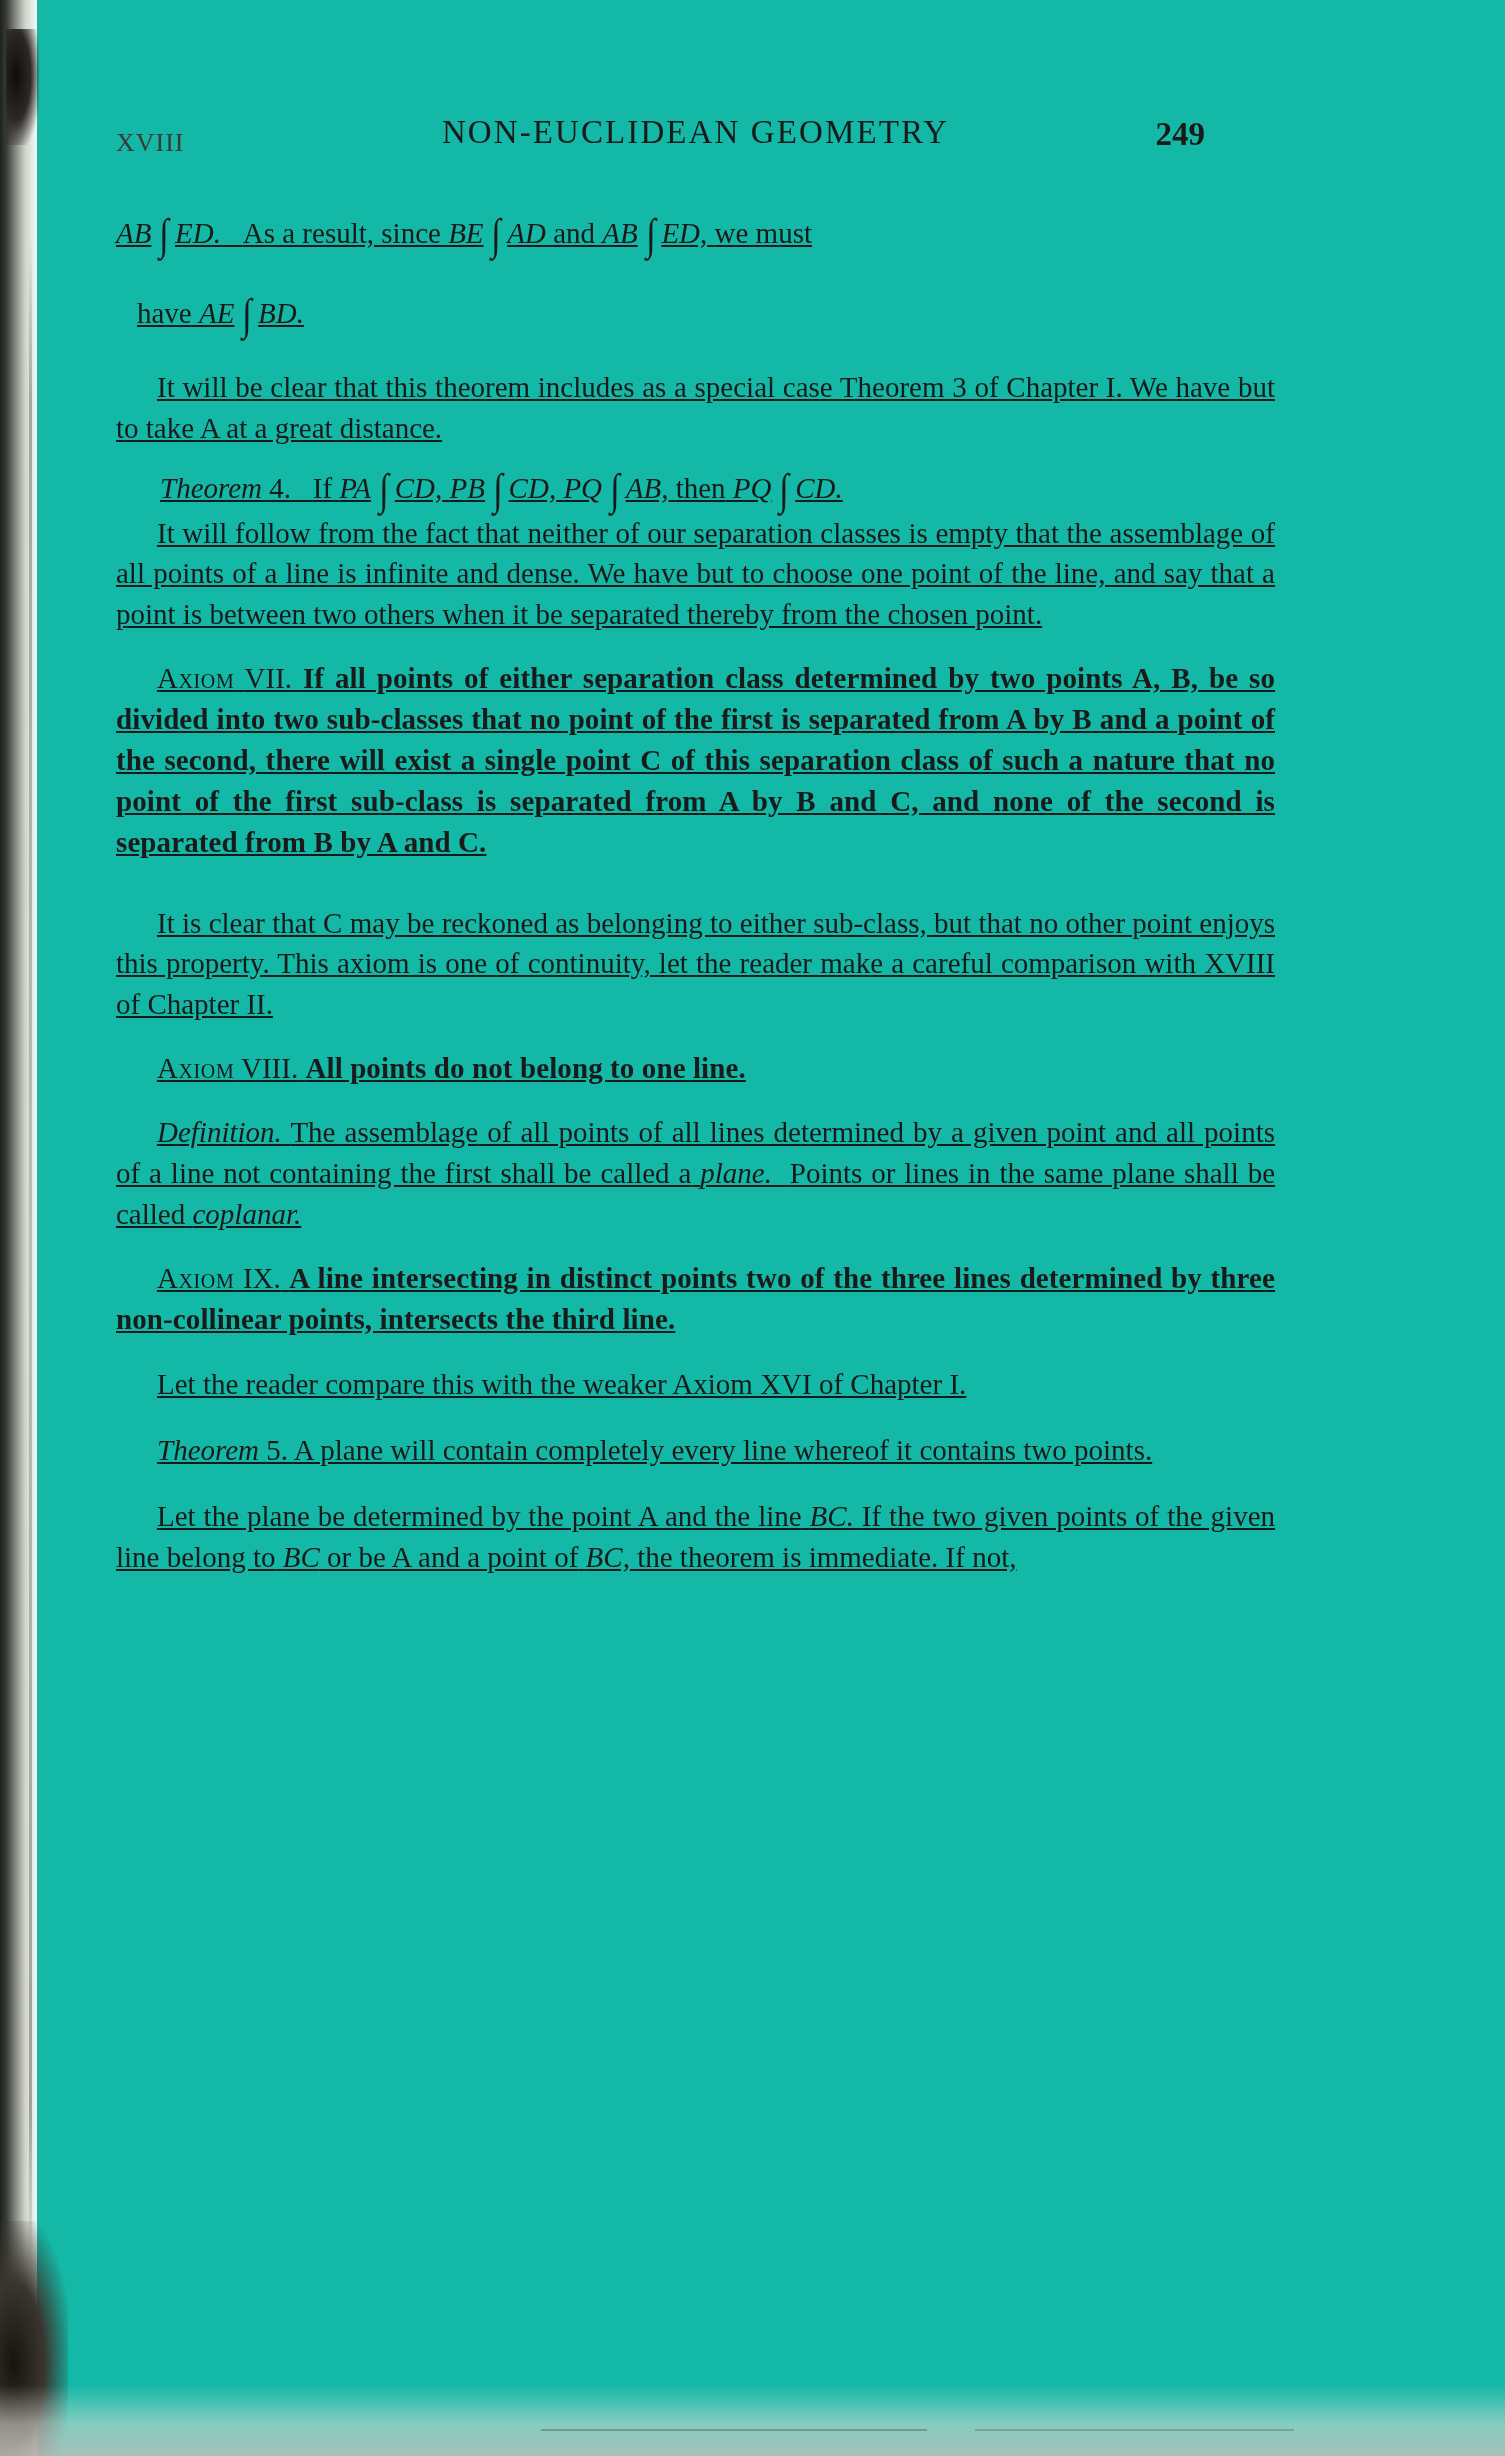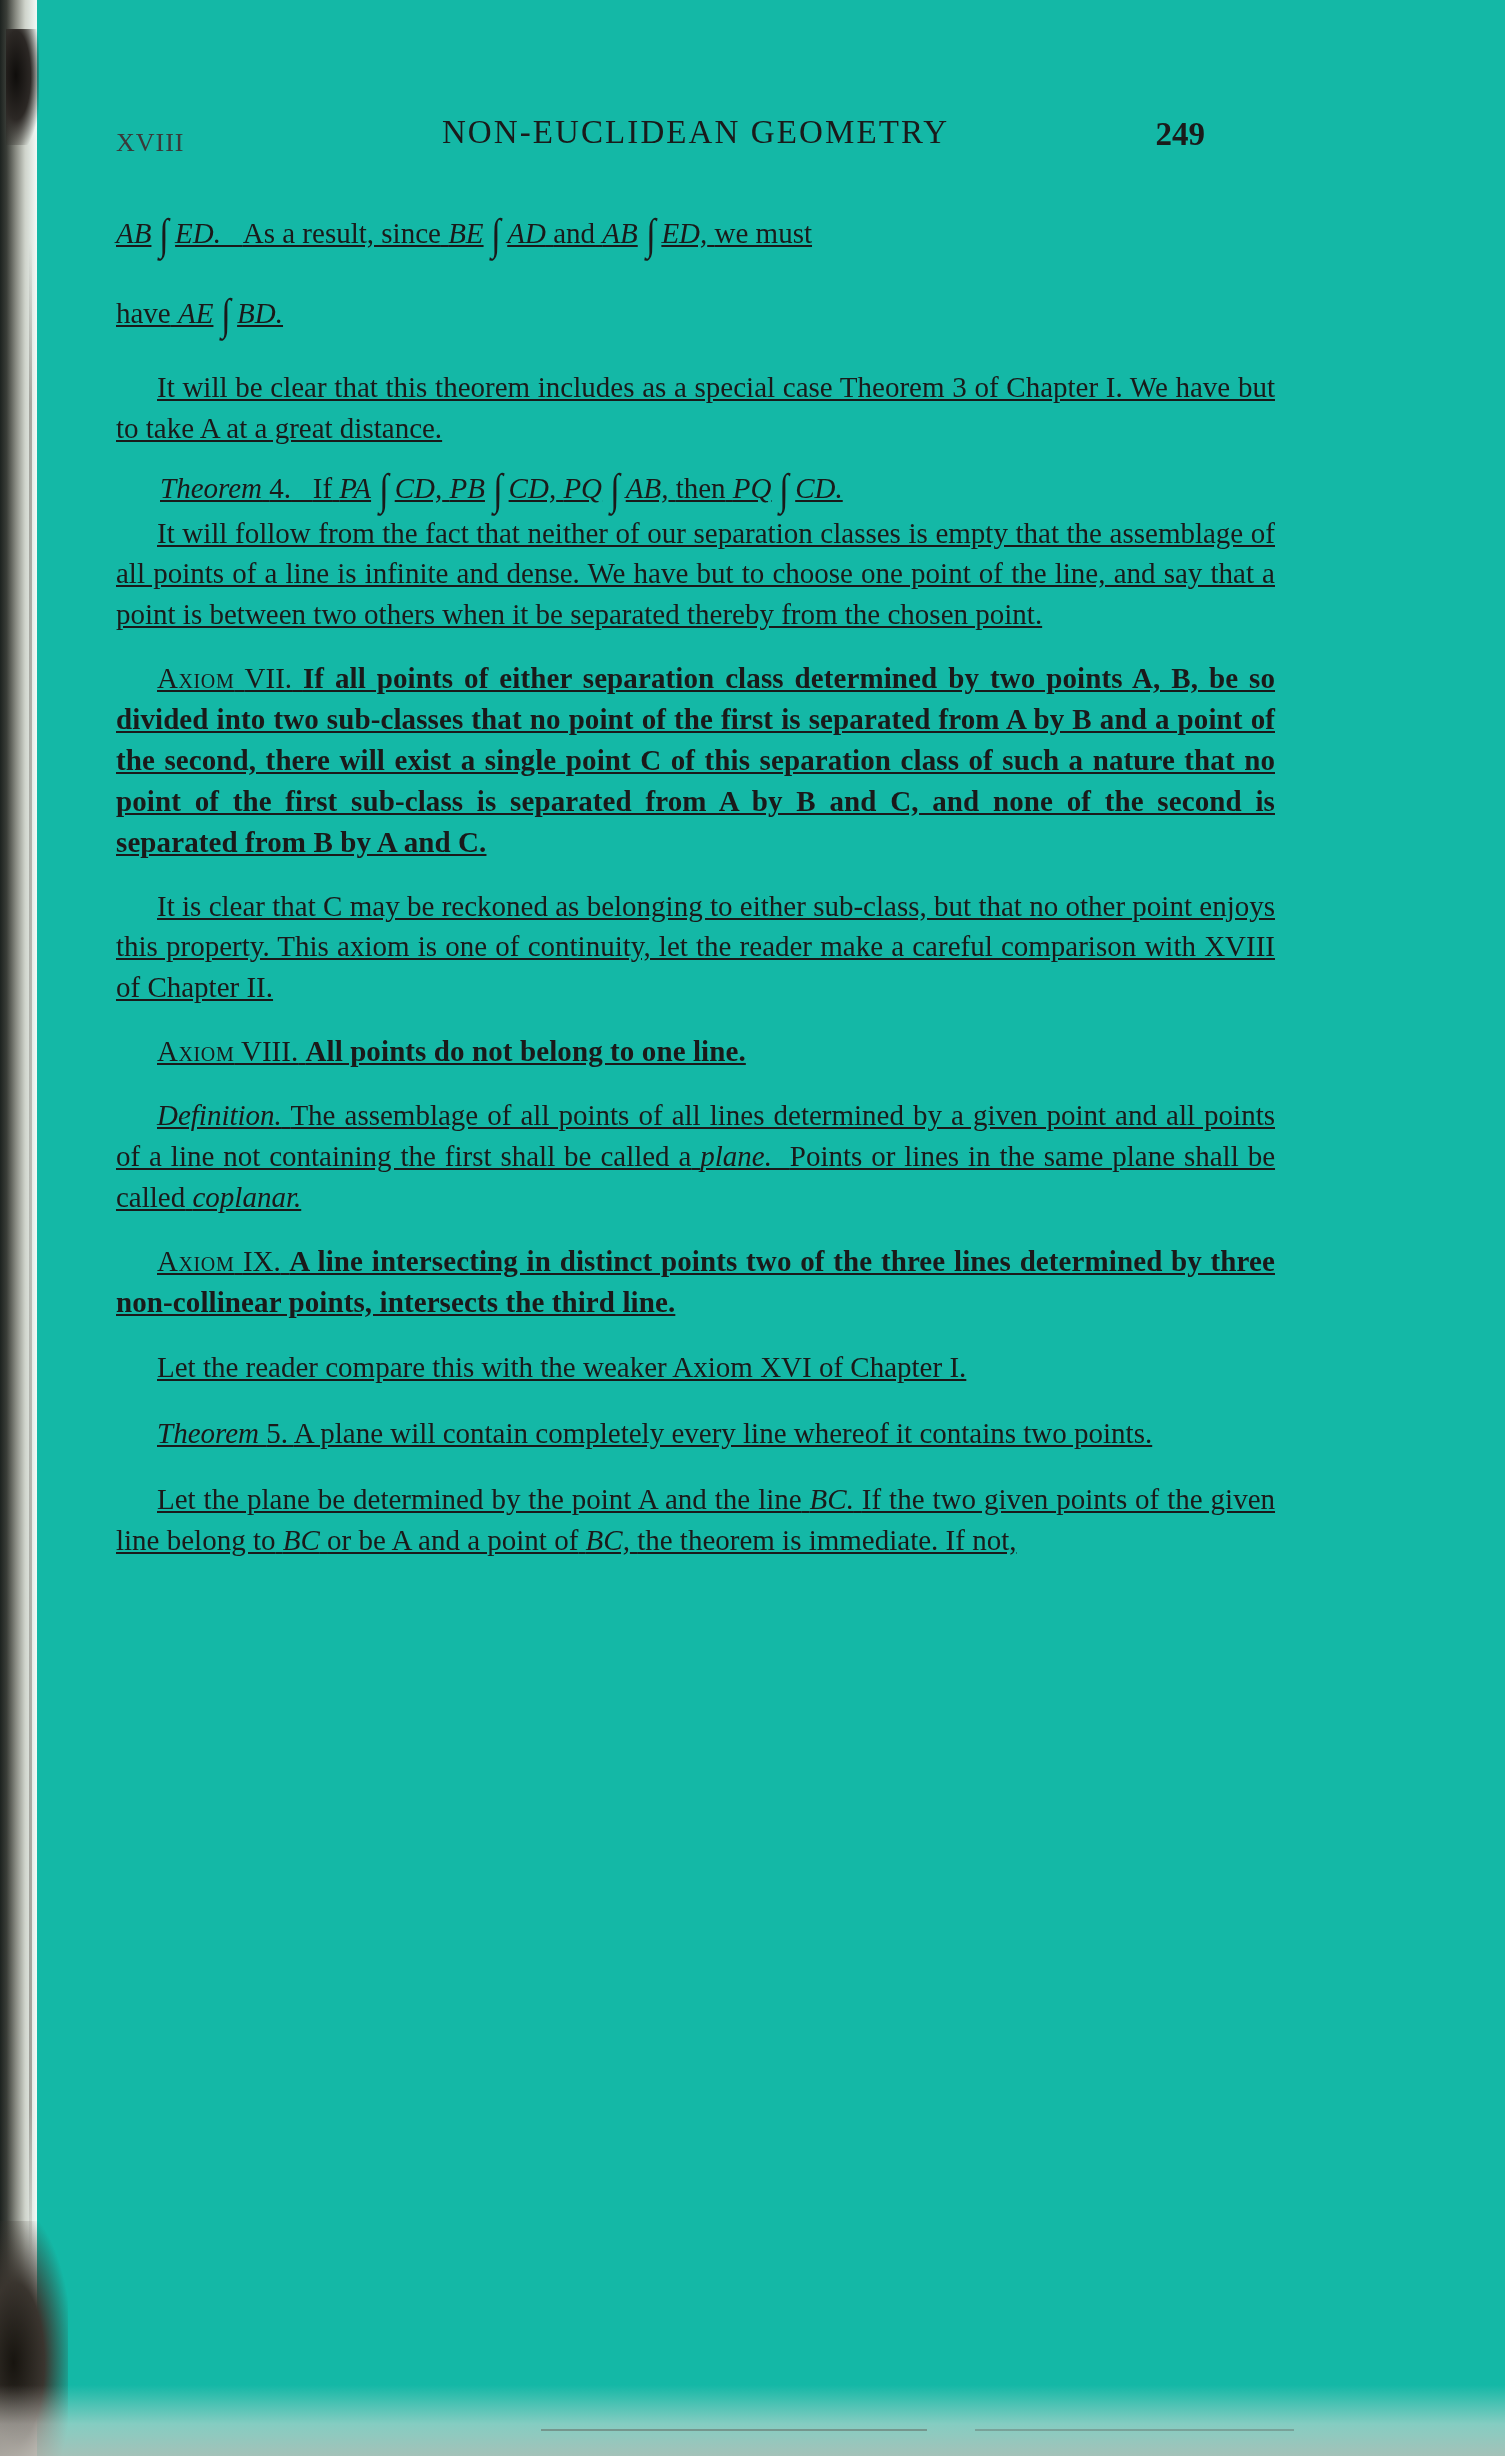--- a/index.html
+++ b/index.html
@@ -168,21 +168,21 @@
     font-size: 44px;
     line-height: 0;
     position: relative;
     top: 5.8px;
     margin: 0 4.8px 0 6.8px;
     font-style: italic;
     transform: scaleX(0.8);
   }
 
   .line1 { margin-top: 41px; }
-  .line2 { margin-top: 39px; }
+  .line2 { margin-top: 39px; margin-left: 21px; }
 </style>
 </head>
 <body>
 
 <div class="page">
   <div class="gutter"></div>
   <div class="gutter-top-blob"></div>
   <div class="gutter-bottom-blob"></div>
   <div class="edge-line"></div>
 
@@ -219,21 +219,21 @@
       <span class="mathit">PQ</span><span class="sep">∫</span><span class="mathit">AB,</span>
       <span>then</span>
       <span class="mathit">PQ</span><span class="sep">∫</span><span class="mathit">CD.</span>
     </p>
 
 
     <p class="para tight indent">It will follow from the fact that neither of our separation classes is empty that the assemblage of all points of a line is infinite and dense.   We have but to choose one point of the line, and say that a point is between two others when it be separated thereby from the chosen point.</p>
 
     <p class="para indent" style="margin-top:23px"><span class="smallcaps">Axiom</span> <span>VII.</span> <span class="axiom-body">If all points of either separation class determined by two points A, B, be so divided into two sub-classes that no point of the first is separated from A by B and a point of the second, there will exist a single point C of this separation class of such a nature that no point of the first sub-class is separated from A by B and C, and none of the second is separated from B by A and C.</span></p>
 
-    <p class="para indent" style="margin-top:23px">It is clear that C may be reckoned as belonging to either sub-class, but that no other point enjoys this property. This axiom is one of continuity, let the reader make a careful comparison with XVIII of Chapter II.</p>
+    <p class="para indent" style="margin-top:40px">It is clear that C may be reckoned as belonging to either sub-class, but that no other point enjoys this property. This axiom is one of continuity, let the reader make a careful comparison with XVIII of Chapter II.</p>
 
     <p class="para indent" style="margin-top:23px"><span class="smallcaps">Axiom</span> <span>VIII.</span> <span class="axiom-body">All points do not belong to one line.</span></p>
 
     <p class="para indent" style="margin-top:23px"><span class="ital">Definition.</span> <span>The assemblage of all points of all lines determined by a given point and all points of a line not containing the first shall be called a</span> <span class="ital">plane.</span> &nbsp;<span>Points or lines in the same plane shall be called</span> <span class="ital">coplanar.</span></p>
 
     <p class="para indent" style="margin-top:23px"><span class="smallcaps">Axiom</span> <span>IX.</span> <span class="axiom-body">A line intersecting in distinct points two of the three lines determined by three non-collinear points, intersects the third line.</span></p>
 
     <p class="para indent" style="margin-top:25px">Let the reader compare this with the weaker Axiom XVI of Chapter I.</p>
 
     <p class="para indent" style="margin-top:25px"><span class="ital">Theorem</span> <span>5.</span> <span>A plane will contain completely every line whereof it contains two points.</span></p>

